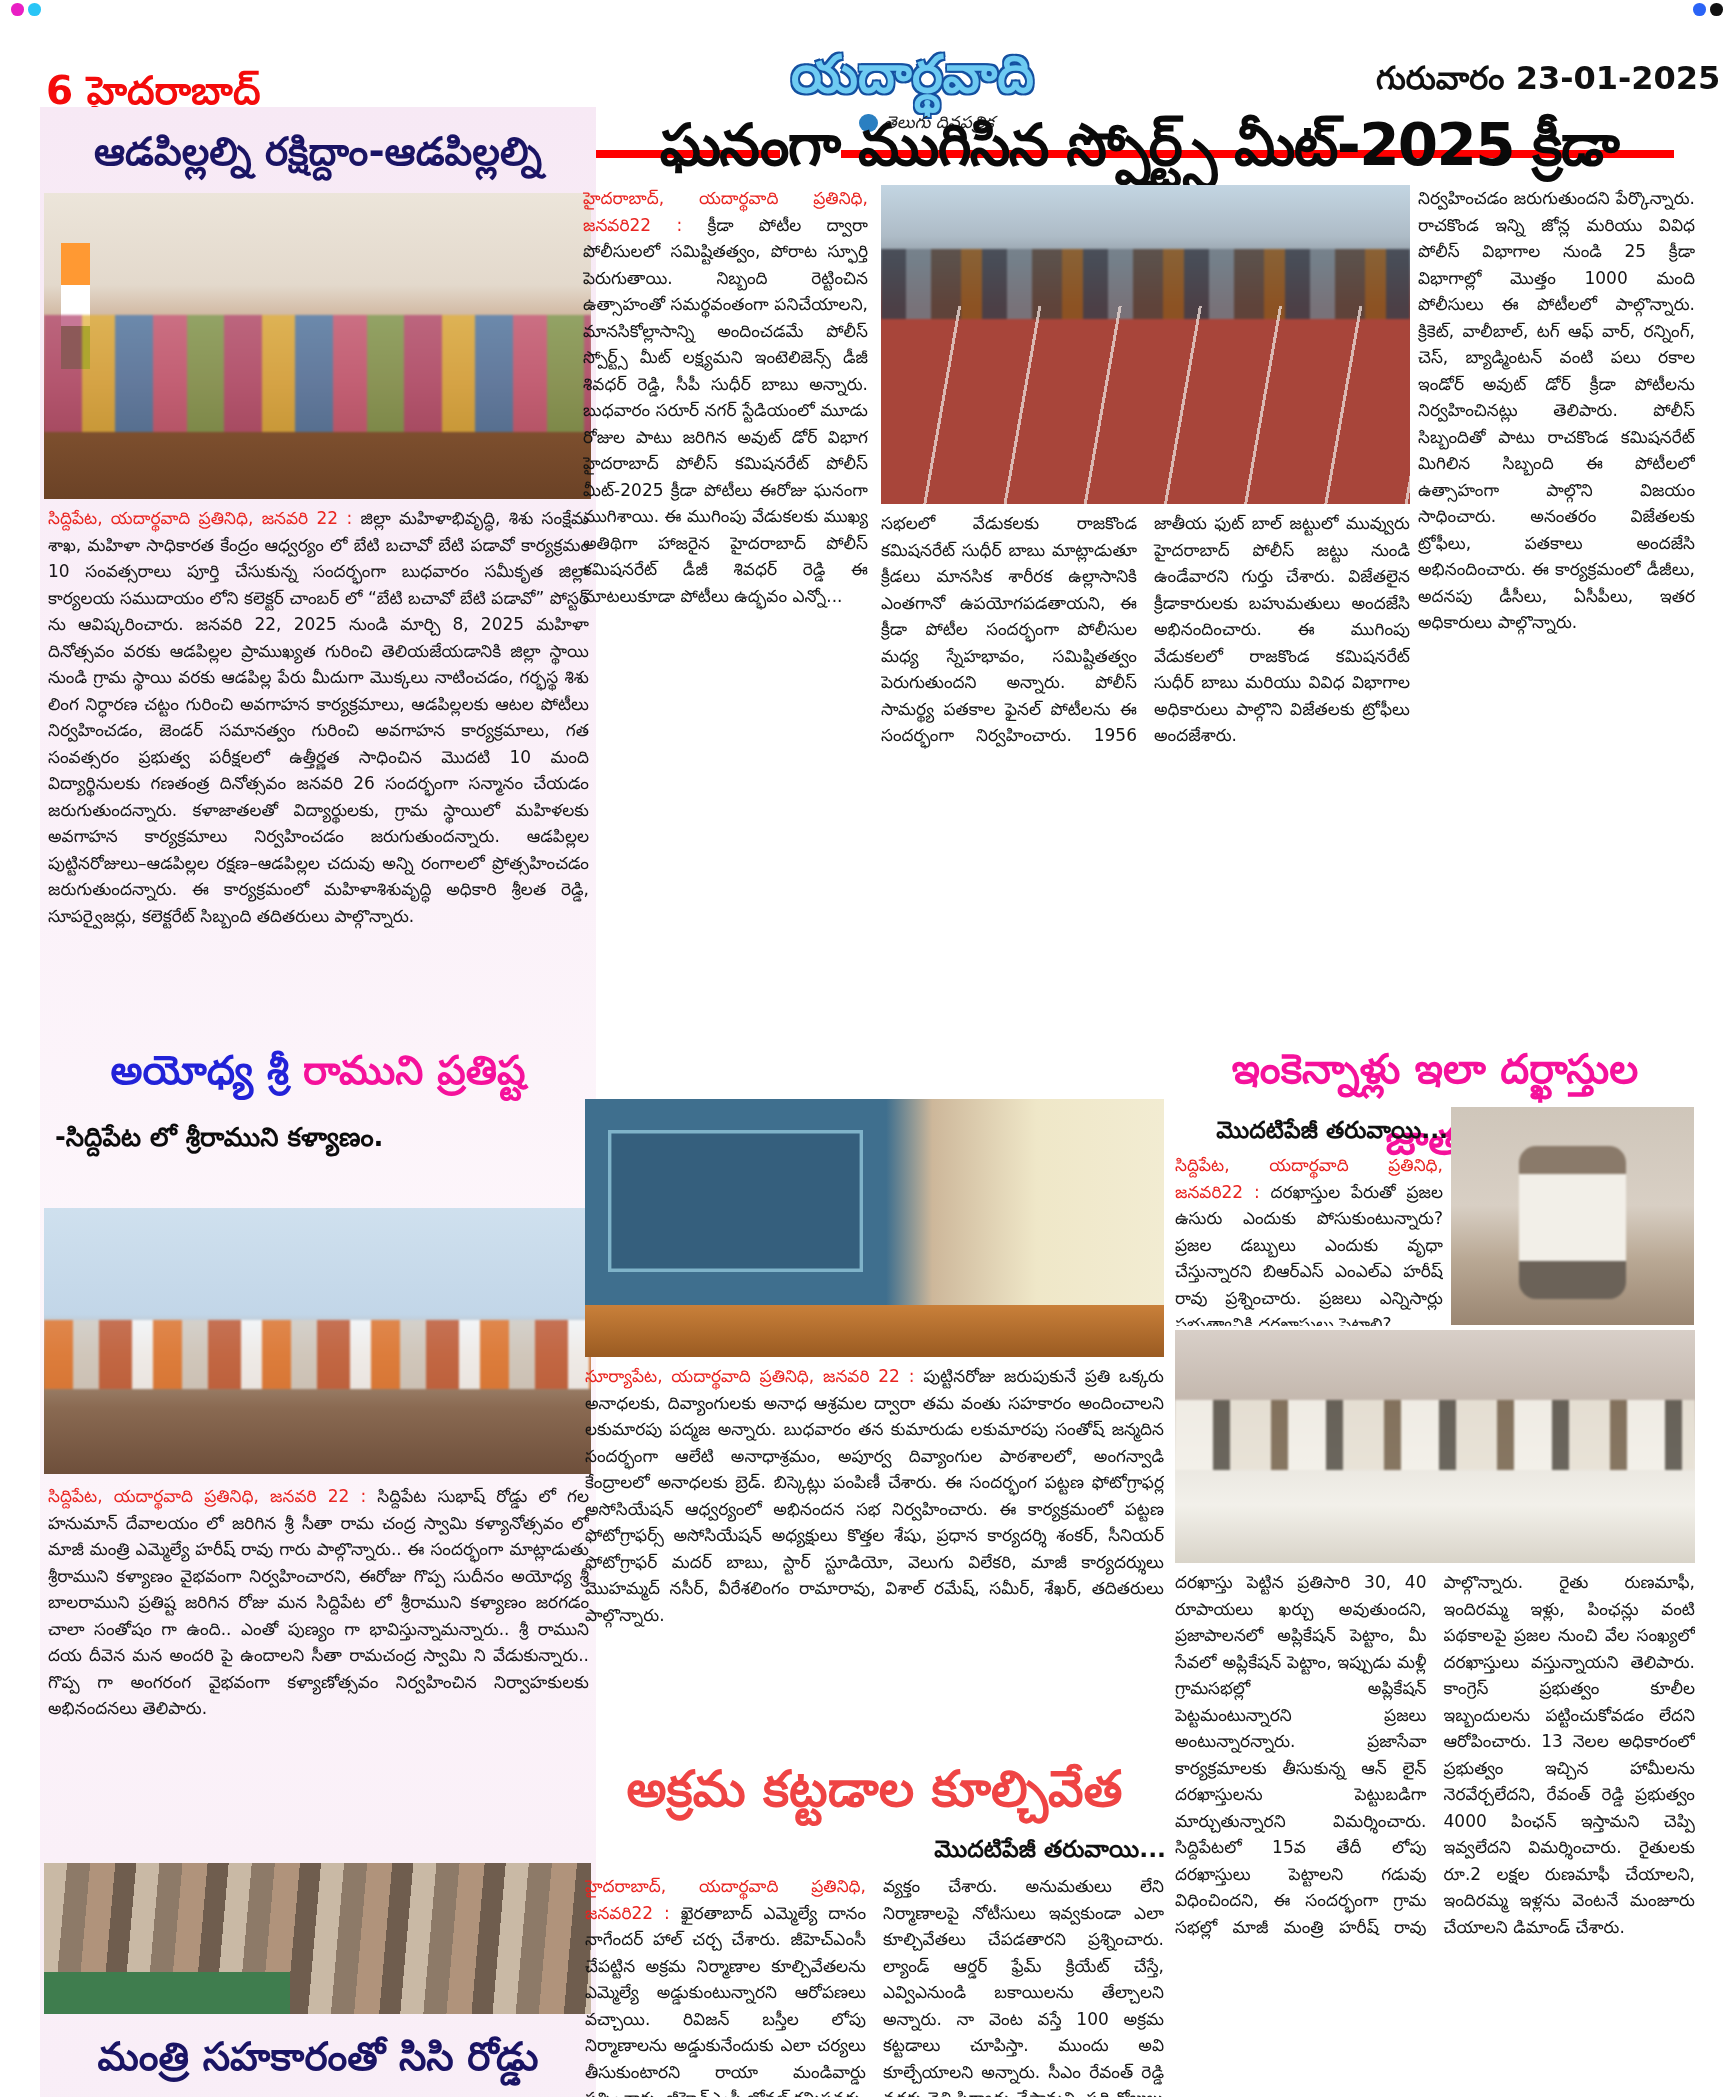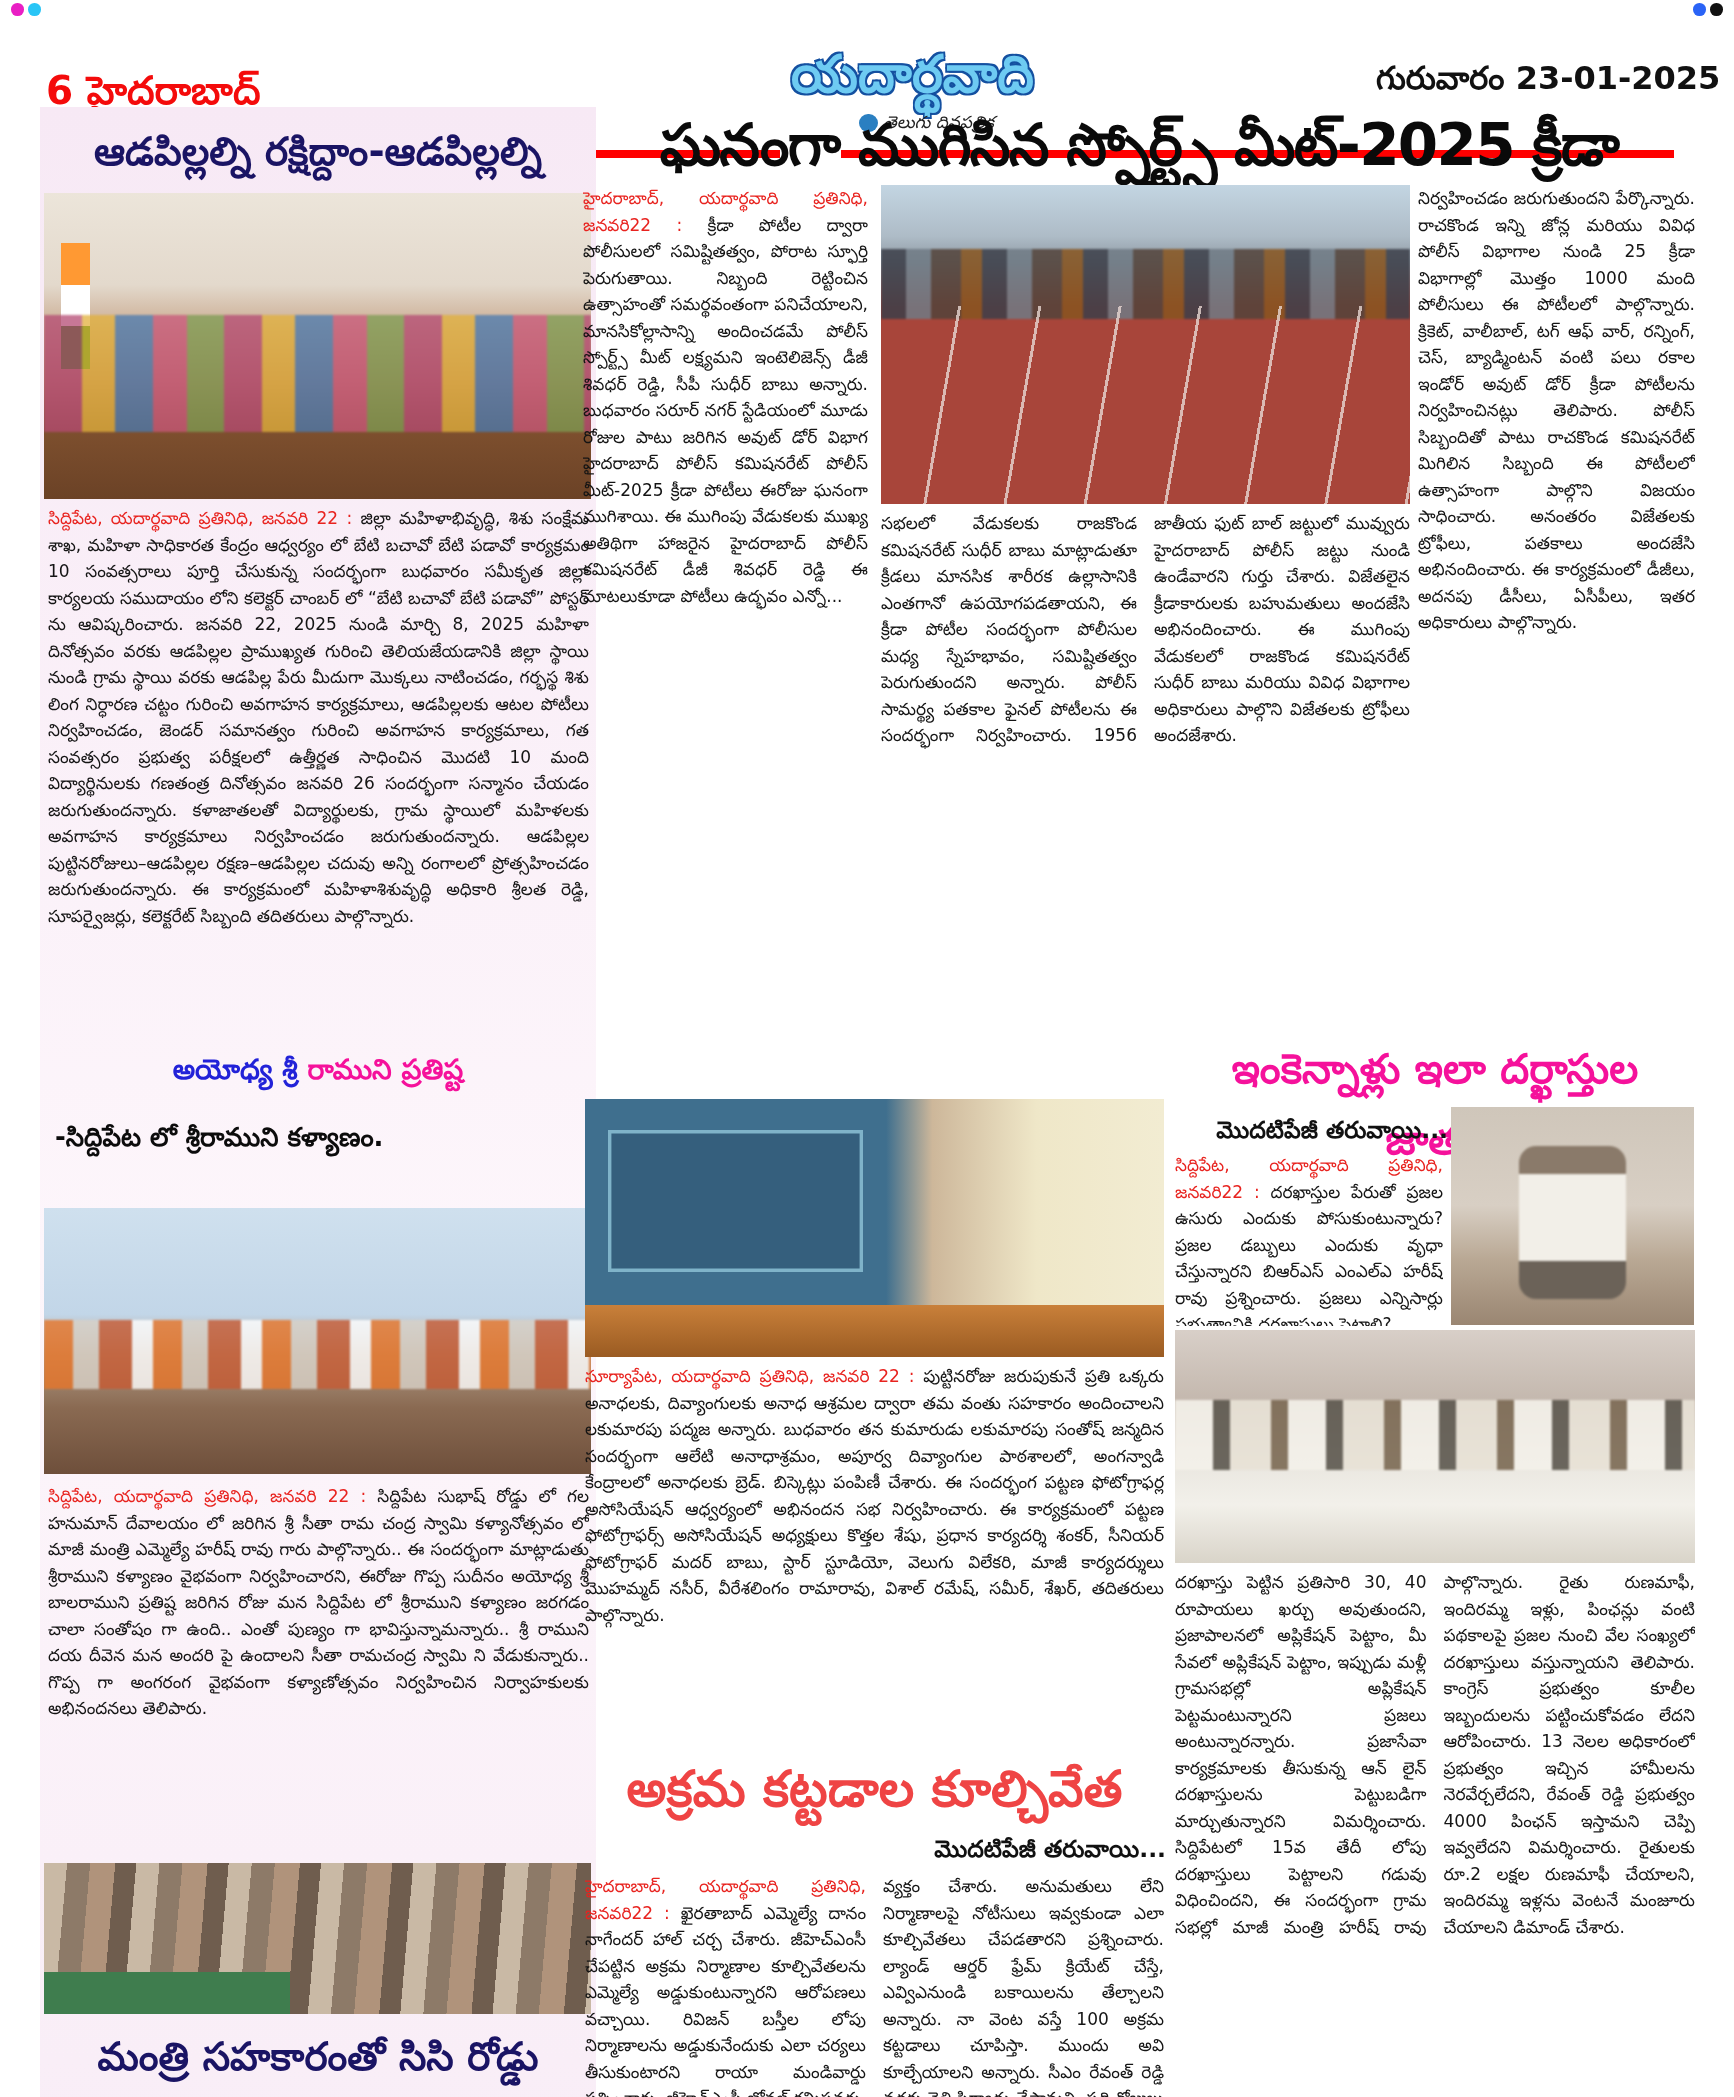--- a/index.html
+++ b/index.html
@@ -68,21 +68,21 @@
   <div class="abs h-navy" style="left:40px;top:113px;width:556px;height:78px;font-size:39px;line-height:78px;">ఆడపిల్లల్ని రక్షిద్దాం-ఆడపిల్లల్ని చదవనిద్దాం</div>
   <div class="photo ph-a" style="left:44px;top:193px;width:547px;height:306px;">
     <div class="flag"></div>
     <div class="people"></div>
   </div>
   <div class="abs body-txt" style="left:48px;top:505px;width:541px;height:516px;">
     <span class="dateline">సిద్దిపేట, యదార్థవాది ప్రతినిధి, జనవరి 22 :</span>
     <span>జిల్లా మహిళాభివృద్ధి, శిశు సంక్షేమ శాఖ, మహిళా సాధికారత కేంద్రం ఆధ్వర్యం లో బేటి బచావో బేటి పడావో కార్యక్రమం 10 సంవత్సరాలు పూర్తి చేసుకున్న సందర్భంగా బుధవారం సమీకృత జిల్లా కార్యలయ సముదాయం లోని కలెక్టర్ చాంబర్ లో “బేటి బచావో బేటి పడావో” పోస్టర్ ను ఆవిష్కరించారు. జనవరి 22, 2025 నుండి మార్చి 8, 2025 మహిళా దినోత్సవం వరకు ఆడపిల్లల ప్రాముఖ్యత గురించి తెలియజేయడానికి జిల్లా స్థాయి నుండి గ్రామ స్థాయి వరకు ఆడపిల్ల పేరు మీదుగా మొక్కలు నాటించడం, గర్భస్థ శిశు లింగ నిర్ధారణ చట్టం గురించి అవగాహన కార్యక్రమాలు, ఆడపిల్లలకు ఆటల పోటీలు నిర్వహించడం, జెండర్ సమానత్వం గురించి అవగాహన కార్యక్రమాలు, గత సంవత్సరం ప్రభుత్వ పరీక్షలలో ఉత్తీర్ణత సాధించిన మొదటి 10 మంది విద్యార్థినులకు గణతంత్ర దినోత్సవం జనవరి 26 సందర్భంగా సన్మానం చేయడం జరుగుతుందన్నారు. కళాజాతలతో విద్యార్థులకు, గ్రామ స్థాయిలో మహిళలకు అవగాహన కార్యక్రమాలు నిర్వహించడం జరుగుతుందన్నారు. ఆడపిల్లల పుట్టినరోజులు–ఆడపిల్లల రక్షణ–ఆడపిల్లల చదువు అన్ని రంగాలలో ప్రోత్సహించడం జరుగుతుందన్నారు. ఈ కార్యక్రమంలో మహిళాశిశువృద్ధి అధికారి శ్రీలత రెడ్డి, సూపర్వైజర్లు, కలెక్టరేట్ సిబ్బంది తదితరులు పాల్గొన్నారు.</span>
   </div>
 
-  <div class="abs" style="left:40px;top:1030px;width:556px;height:80px;font-size:28px;font-weight:bold;text-align:center;line-height:80px;">
+  <div class="abs" style="left:40px;top:1030px;width:556px;height:80px;font-size:40px;font-weight:bold;text-align:center;line-height:80px;">
     <span style="color:#2222d8;">అయోధ్య శ్రీ </span><span style="color:#f5119b;">రాముని ప్రతిష్ట</span>
   </div>
   <div class="abs sub" style="left:55px;top:1122px;width:537px;">-సిద్దిపేట లో శ్రీరాముని కళ్యాణం.</div>
   <div class="abs sub" style="left:55px;top:1234px;width:537px;">-మాజీ మంత్రి ఎమ్మెల్యే హరీష్ రావు</div>
   <div class="photo ph-proc" style="left:44px;top:1208px;width:547px;height:266px;">
     <div class="flags"></div>
   </div>
   <div class="abs body-txt" style="left:48px;top:1483px;width:541px;height:373px;">
     <span class="dateline">సిద్దిపేట, యదార్థవాది ప్రతినిధి, జనవరి 22 :</span>
     <span>సిద్దిపేట సుభాష్ రోడ్డు లో గల హనుమాన్ దేవాలయం లో జరిగిన శ్రీ సీతా రామ చంద్ర స్వామి కళ్యానోత్సవం లో మాజీ మంత్రి ఎమ్మెల్యే హరీష్ రావు గారు పాల్గొన్నారు.. ఈ సందర్భంగా మాట్లాడుతు శ్రీరాముని కళ్యాణం వైభవంగా నిర్వహించారని, ఈరోజు గొప్ప సుదీనం అయోధ్య శ్రీ బాలరాముని ప్రతిష్ట జరిగిన రోజు మన సిద్దిపేట లో శ్రీరాముని కళ్యాణం జరగడం చాలా సంతోషం గా ఉంది.. ఎంతో పుణ్యం గా భావిస్తున్నామన్నారు.. శ్రీ రాముని దయ దీవెన మన అందరి పై ఉందాలని సీతా రామచంద్ర స్వామి ని వేడుకున్నారు.. గొప్ప గా అంగరంగ వైభవంగా కళ్యాణోత్సవం నిర్వహించిన నిర్వాహకులకు అభినందనలు తెలిపారు.</span>

